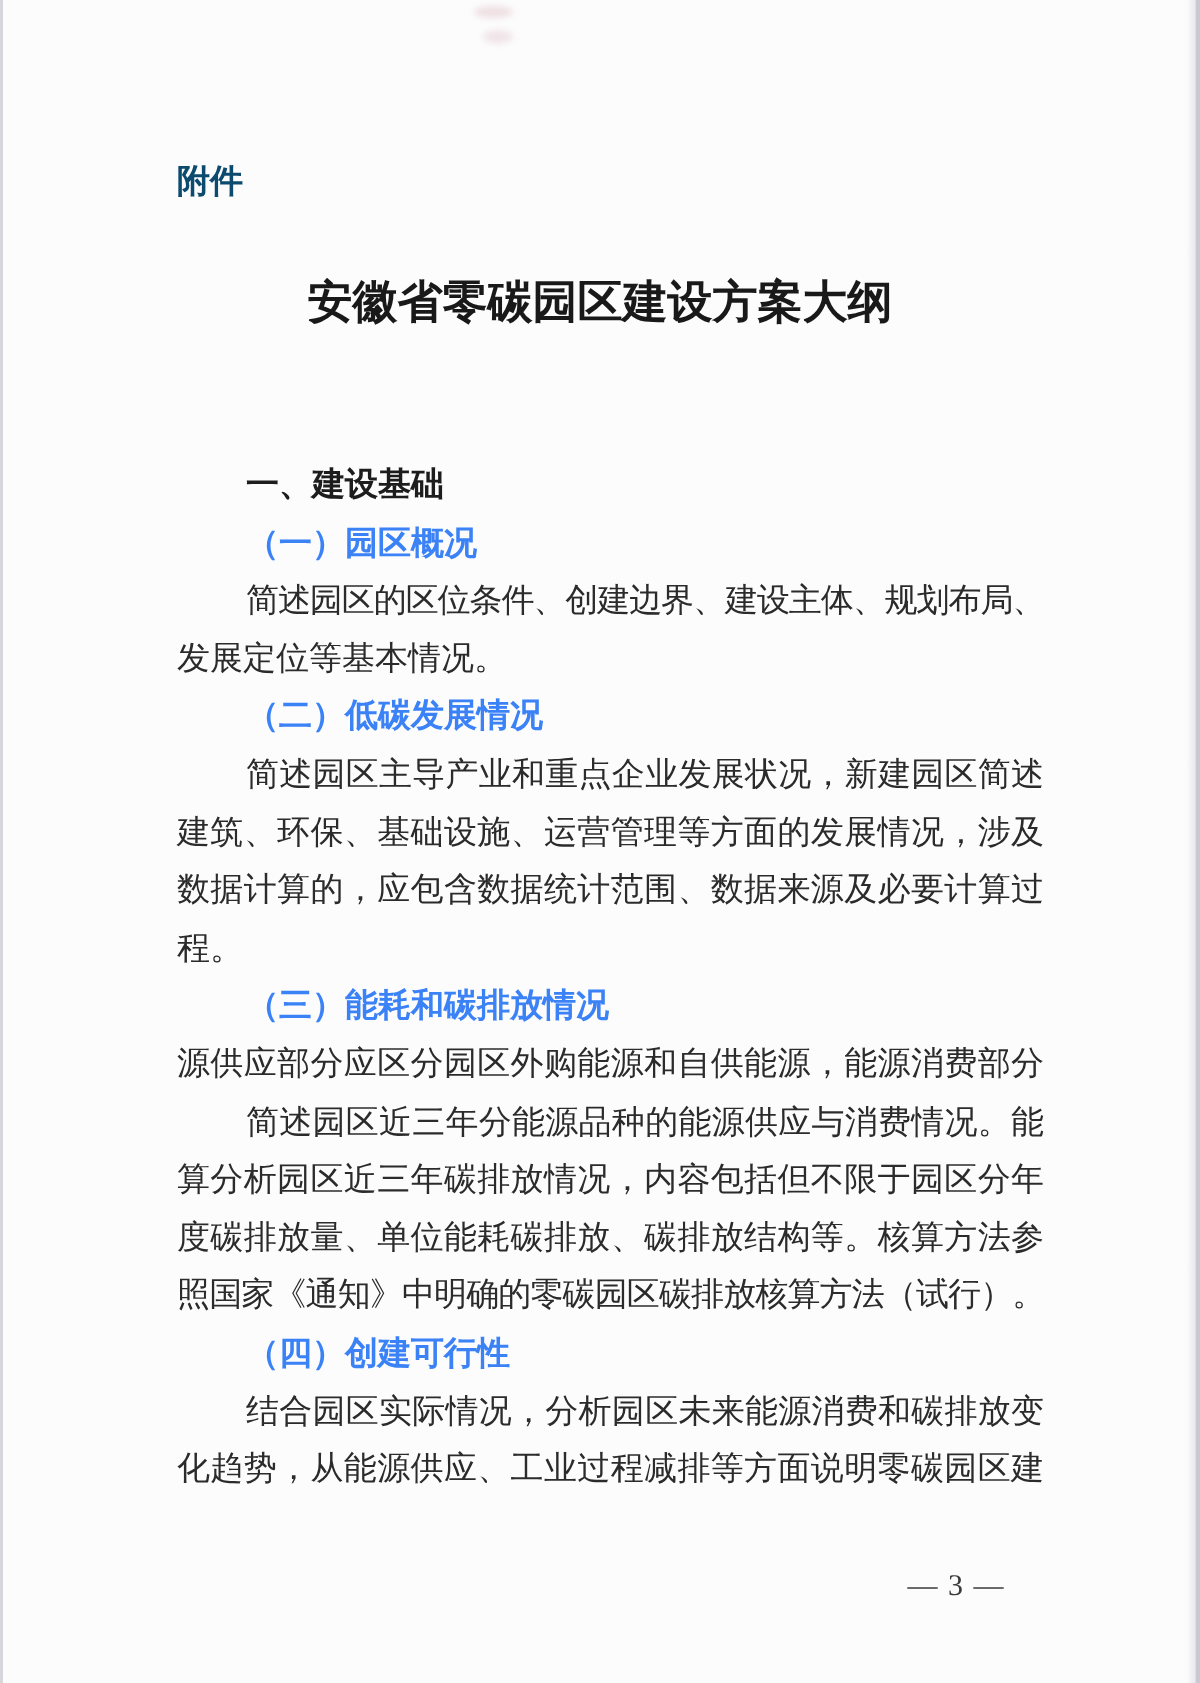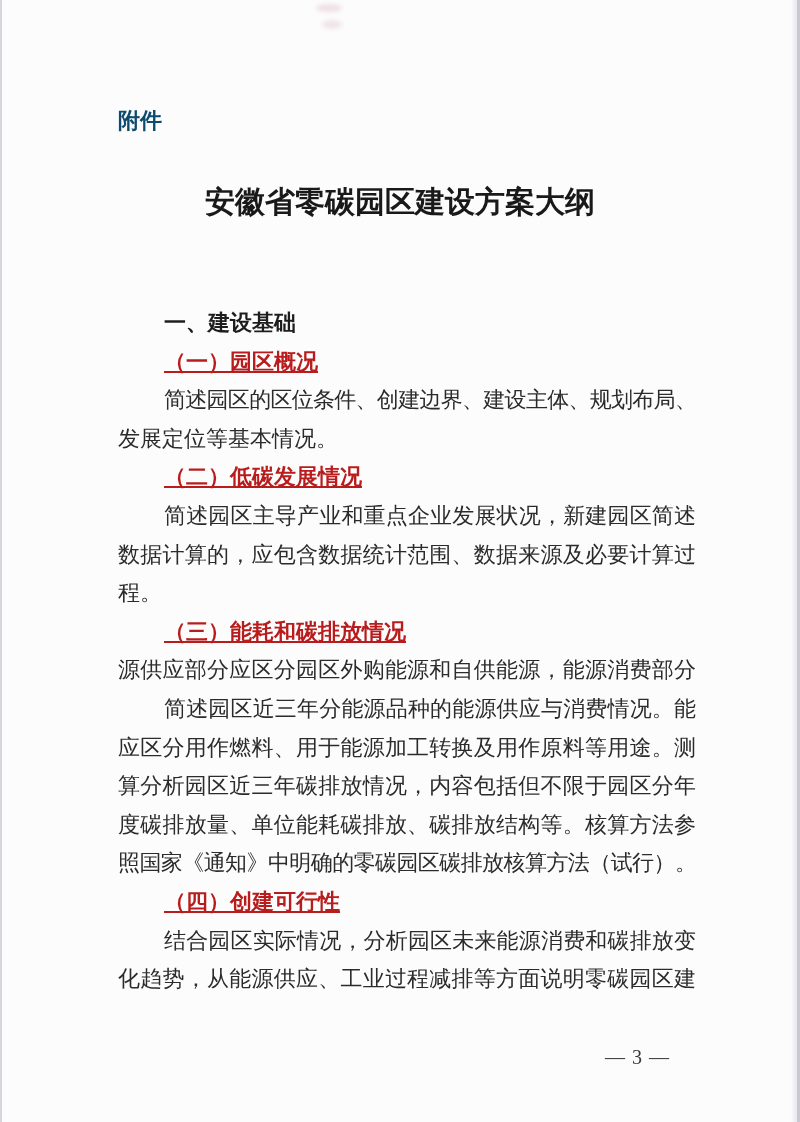--- a/index.html
+++ b/index.html
@@ -52,21 +52,21 @@
   }
   .line {
     height: 38.6px; line-height: 38.6px;
     font-size: 22px; white-space: nowrap;
   }
   .line.h1 {
     font-family: "Liberation Sans", "DejaVu Sans", sans-serif;
     font-weight: 700; padding-left: 46px; white-space: nowrap; color: #1d1d1d;
   }
   .line.h2 {
-    font-weight: 700; padding-left: 46px; color: #b91c1c; text-decoration: underline;
+    font-weight: 700; padding-left: 46px; color: #3b82f6;
   }
   .line.first {
     padding-left: 46px;
     text-align: justify; text-align-last: justify; white-space: normal;
   }
   .line.mid {
     text-align: justify; text-align-last: justify; white-space: normal;
   }
   .line.end { text-align: left; }
   .line.tight { letter-spacing: -0.9px; }
@@ -90,26 +90,26 @@
 
   <h1 class="title">安徽省零碳园区建设方案大纲</h1>
 
   <div class="content" id="content">
       <div class="line h1">一、建设基础</div>
       <div class="line h2">（一）园区概况</div>
       <div class="line first tight">简述园区的区位条件、创建边界、建设主体、规划布局、</div>
       <div class="line end">发展定位等基本情况。</div>
       <div class="line h2">（二）低碳发展情况</div>
       <div class="line first">简述园区主导产业和重点企业发展状况，新建园区简述</div>
+      <div class="line mid">建筑、环保、基础设施、运营管理等方面的发展情况，涉及</div>
       <div class="line mid">数据计算的，应包含数据统计范围、数据来源及必要计算过</div>
       <div class="line end">程。</div>
       <div class="line h2">（三）能耗和碳排放情况</div>
       <div class="line mid">源供应部分应区分园区外购能源和自供能源，能源消费部分</div>
       <div class="line first">简述园区近三年分能源品种的能源供应与消费情况。能</div>
-      <div class="line mid">应区分用作燃料、用于能源加工转换及用作原料等用途。测</div>
       <div class="line mid">算分析园区近三年碳排放情况，内容包括但不限于园区分年</div>
       <div class="line mid">度碳排放量、单位能耗碳排放、碳排放结构等。核算方法参</div>
       <div class="line mid tight">照国家《通知》中明确的零碳园区碳排放核算方法（试行）。</div>
       <div class="line h2">（四）创建可行性</div>
       <div class="line first">结合园区实际情况，分析园区未来能源消费和碳排放变</div>
       <div class="line mid">化趋势，从能源供应、工业过程减排等方面说明零碳园区建</div>
     </div>
 
   <div class="pagenum">— 3 —</div>
 </div>

